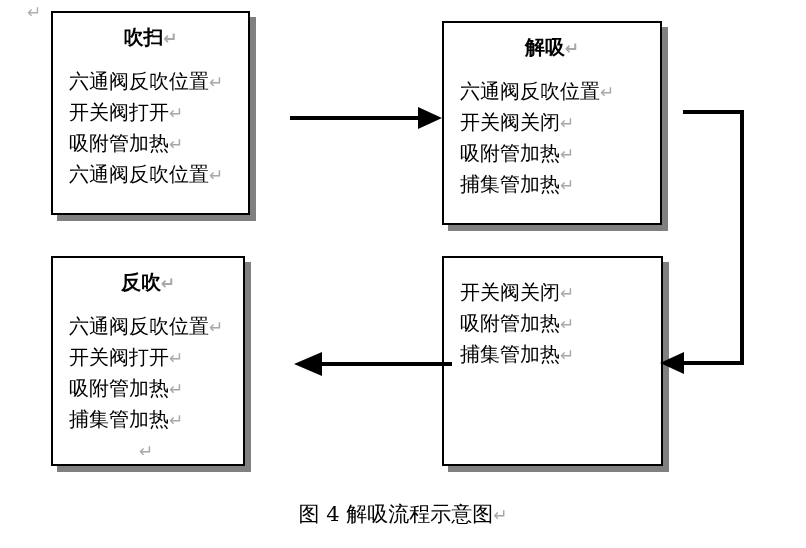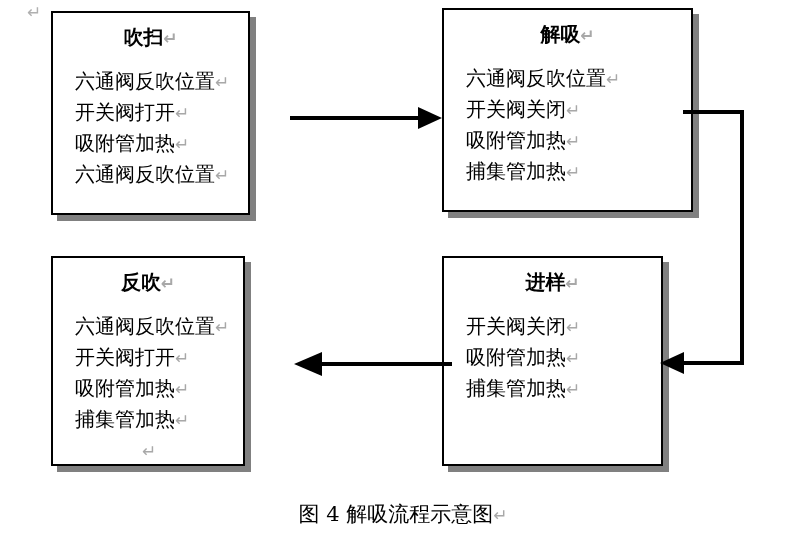--- a/index.html
+++ b/index.html
@@ -28,21 +28,21 @@
     text-align: center;
     font-weight: bold;
     font-size: 20px;
     line-height: 1;
     color: #000000;
     margin-top: 14px;
     white-space: nowrap;
   }
   .box-lines {
     margin-top: 19px;
-    padding-left: 22px;
+    padding-left: 16px;
   }
   .box-line {
     font-size: 20px;
     line-height: 30px;
     color: #000000;
     white-space: nowrap;
   }
   .box-line.centered {
     text-align: center;
     padding-right: 20px;
@@ -53,21 +53,21 @@
     text-underline-offset: 3px;
   }
   .pilcrow {
     color: #a8a8a8;
     font-size: 17px;
     font-family: "DejaVu Sans", "Liberation Sans", sans-serif;
   }
 
   
   #box-purge    { left: 51px;  top: 11px;  width: 199px; height: 204px; }
-  #box-desorb   { left: 442px; top: 8px;  width: 251px; height: 204px; }
+  #box-desorb   { left: 442px; top: 21px;  width: 220px; height: 204px; }
   #box-backflush{ left: 51px;  top: 256px; width: 194px; height: 210px; }
   #box-inject   { left: 442px; top: 256px; width: 221px; height: 210px; }
 
   
   .connector {
     position: absolute;
     pointer-events: none;
   }
   #arrow-top      { left: 290px; top: 98px;  width: 160px; height: 40px; }
   #arrow-right    { left: 660px; top: 98px;  width: 146px; height: 290px; }
@@ -159,23 +159,20 @@
       <div class="box-line">
         <span>捕集管加热</span><span class="pilcrow">↵</span>
       </div>
       <div class="box-line centered">
         <span class="pilcrow">↵</span>
       </div>
     </div>
   </div>
 
   <div class="flow-box" id="box-inject">
-    <div class="box-title">
-      <span>进样</span><span class="pilcrow">↵</span>
-    </div>
     <div class="box-lines">
       <div class="box-line">
         <span>开关阀关闭</span><span class="pilcrow">↵</span>
       </div>
       <div class="box-line">
         <span>吸附管加热</span><span class="pilcrow">↵</span>
       </div>
       <div class="box-line">
         <span>捕集管加热</span><span class="pilcrow">↵</span>
       </div>

